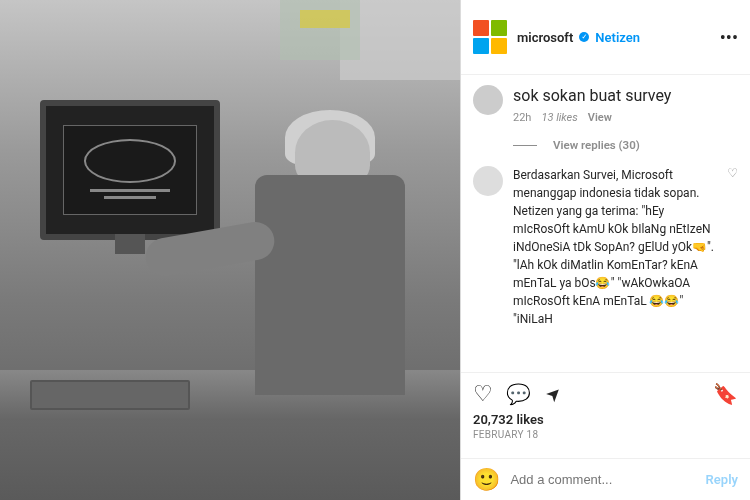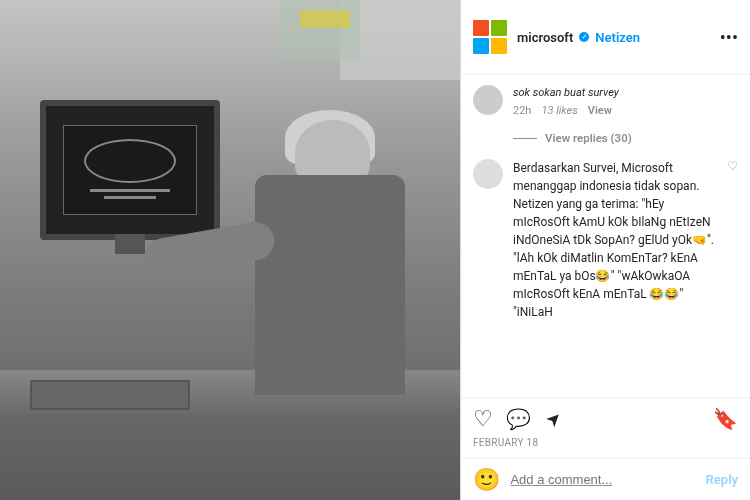--- a/index.html
+++ b/index.html
@@ -263,24 +263,23 @@
       width: 30px;
       height: 30px;
       border-radius: 50%;
       background: #ccc;
       flex-shrink: 0;
     }
     .comment-body {
       flex: 1;
     }
     .comment-text {
-      font-size: 11px;
+      font-size: 16px;
       color: #262626;
       line-height: 1.4;
-      font-style: italic;
     }
     .comment-meta {
       display: flex;
       align-items: center;
       gap: 10px;
       margin-top: 4px;
     }
     .comment-time {
       font-size: 11px;
       color: #8e8e8e;
@@ -294,21 +293,21 @@
       font-size: 11px;
       font-weight: 600;
       color: #8e8e8e;
       cursor: pointer;
     }
 
     
     .view-replies {
       display: flex;
       align-items: center;
-      gap: 8px;
+      gap: 16px;
       margin-left: 40px;
       margin-bottom: 14px;
     }
     .replies-line {
       width: 24px;
       height: 1px;
       background: #8e8e8e;
     }
     .replies-text {
       font-size: 11.5px;
@@ -374,21 +373,21 @@
     .likes-count {
       font-size: 13px;
       font-weight: 600;
       color: #262626;
       margin-bottom: 2px;
     }
     .post-date {
       font-size: 10px;
       color: #8e8e8e;
       text-transform: uppercase;
-      margin-bottom: 6px;
+      margin-bottom: 14px;
       letter-spacing: 0.3px;
     }
 
     
     .add-comment-bar {
       display: flex;
       align-items: center;
       padding: 8px 12px;
       border-top: 1px solid #efefef;
       flex-shrink: 0;
@@ -399,21 +398,20 @@
       margin-right: 10px;
       cursor: pointer;
     }
     .add-comment-input {
       flex: 1;
       font-size: 13px;
       color: #8e8e8e;
       border: none;
       outline: none;
       background: transparent;
-      text-decoration: underline;
     }
     .post-btn {
       font-size: 13px;
       font-weight: 600;
       color: #0095f6;
       cursor: pointer;
       opacity: 0.4;
     }
   </style>
 </head>
@@ -503,20 +501,21 @@
 
   </div>
 
   <div class="post-actions">
     <div class="action-icons">
       <span class="action-icon">♡</span>
       <span class="action-icon" style="font-size:20px;">💬</span>
       <span class="action-icon" style="font-size:18px;transform:rotate(-45deg);display:inline-block;">➤</span>
       <span class="action-icon bookmark-icon" style="font-size:20px;">🔖</span>
     </div>
+    <div class="likes-count">20,732 likes</div>
     <div class="post-date">February 18</div>
   </div>
 
   <div class="add-comment-bar">
     <span class="smiley-icon">🙂</span>
     <input class="add-comment-input" type="text" placeholder="Add a comment..." style="">
     <span class="post-btn">Reply</span>
   </div>
 
 </div>

